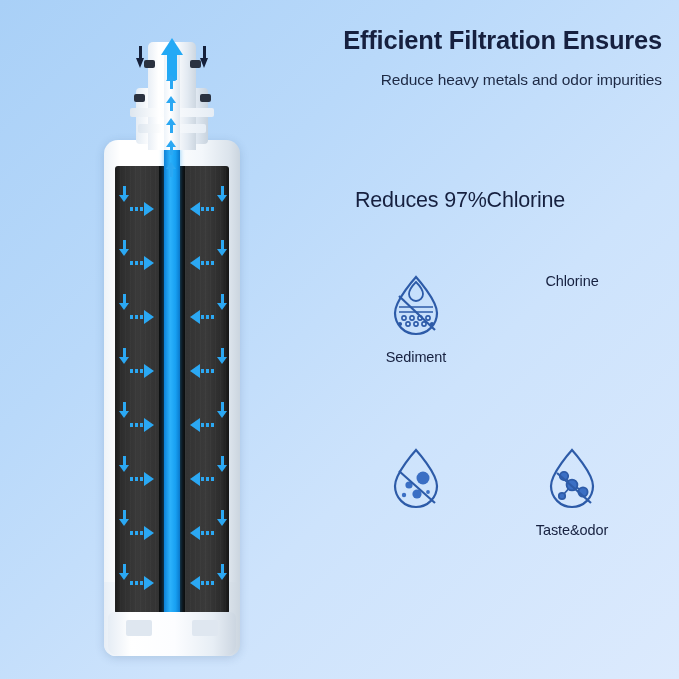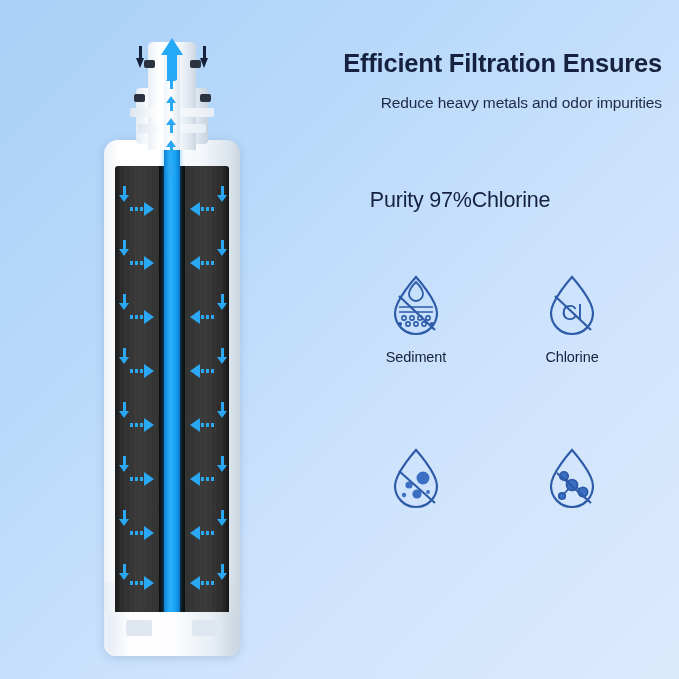--- a/index.html
+++ b/index.html
@@ -263,21 +263,21 @@
     text-align: right;
   }
   .headline {
     margin: 0;
     color: #16203f;
     font-size: 25.5px;
     font-weight: bold;
     line-height: 1.3;
     letter-spacing: -0.2px;
   }
-  .headline .l1 { display: block; margin-top: 23px; }
+  .headline .l1 { display: block; }
   .headline .l2 { display: block; }
   .subhead {
     margin: 14px 0 0 0;
     color: #1d2944;
     font-size: 15.5px;
     font-weight: normal;
     letter-spacing: -0.1px;
   }
 
   .claim {
@@ -520,21 +520,21 @@
     </div>
   </div>
 
   <div class="copy">
     <h1 class="headline">
       <span class="l1">Efficient Filtration Ensures</span>
     </h1>
     <p class="subhead">Reduce heavy metals and odor impurities</p>
   </div>
 
-  <div class="claim"><span>Purity </span><span class="pct">97%</span><span>Chlorine</span></div>
+  <div class="claim"><span>Reduces </span><span class="pct">97%</span><span>Chlorine</span></div>
 
   <div class="icon-grid">
 
     <div class="icon-cell">
       <span class="glyph">
         <svg viewBox="0 0 62 66" width="62" height="66">
           <defs>
             <clipPath id="clipSed">
               <path d="M31 5 C31 5 52 28 52 41 A21 21 0 0 1 10 41 C10 28 31 5 31 5 Z"></path>
             </clipPath>
@@ -554,27 +554,20 @@
             <circle cx="47" cy="52" r="1.3" fill="#2d5ba8"></circle>
           </g>
           <path d="M31 5 C31 5 52 28 52 41 A21 21 0 0 1 10 41 C10 28 31 5 31 5 Z" fill="none" stroke="#2d5ba8" stroke-width="2.2"></path>
           <line x1="14" y1="24" x2="50" y2="58" stroke="#2d5ba8" stroke-width="2.2"></line>
         </svg>
       </span>
       <span class="cap">Sediment</span>
     </div>
 
     <div class="icon-cell">
-      <span class="glyph">
-        <svg viewBox="0 0 62 66" width="62" height="66">
-          <path d="M31 5 C31 5 52 28 52 41 A21 21 0 0 1 10 41 C10 28 31 5 31 5 Z" fill="none" stroke="#2d5ba8" stroke-width="2.2"></path>
-          <text x="31" y="48" text-anchor="middle" font-family="Liberation Sans, sans-serif" font-size="22" fill="#2d5ba8">Cl</text>
-          <line x1="14" y1="24" x2="50" y2="58" stroke="#2d5ba8" stroke-width="2.2"></line>
-        </svg>
-      </span>
       <span class="cap">Chlorine</span>
     </div>
 
     <div class="icon-cell">
       <span class="glyph">
         <svg viewBox="0 0 62 66" width="62" height="66">
           <defs>
             <clipPath id="clipSus">
               <path d="M31 5 C31 5 52 28 52 41 A21 21 0 0 1 10 41 C10 28 31 5 31 5 Z"></path>
             </clipPath>
@@ -606,16 +599,17 @@
             <line x1="31" y1="40" x2="22" y2="50"></line>
             <circle cx="23" cy="31" r="4.2" fill="#3b6fc4" stroke="#2d5ba8"></circle>
             <circle cx="31" cy="40" r="5.4" fill="#3b6fc4" stroke="#2d5ba8"></circle>
             <circle cx="42" cy="47" r="4.6" fill="#3b6fc4" stroke="#2d5ba8"></circle>
             <circle cx="21" cy="51" r="3.2" fill="#3b6fc4" stroke="#2d5ba8"></circle>
           </g>
           <path d="M31 5 C31 5 52 28 52 41 A21 21 0 0 1 10 41 C10 28 31 5 31 5 Z" fill="none" stroke="#2d5ba8" stroke-width="2.2"></path>
           <line x1="16" y1="28" x2="50" y2="58" stroke="#2d5ba8" stroke-width="2.2"></line>
         </svg>
       </span>
+      <span class="cap">Taste&amp;odor</span>
     </div>
 
   </div>
 </div>
 
 </body></html>

